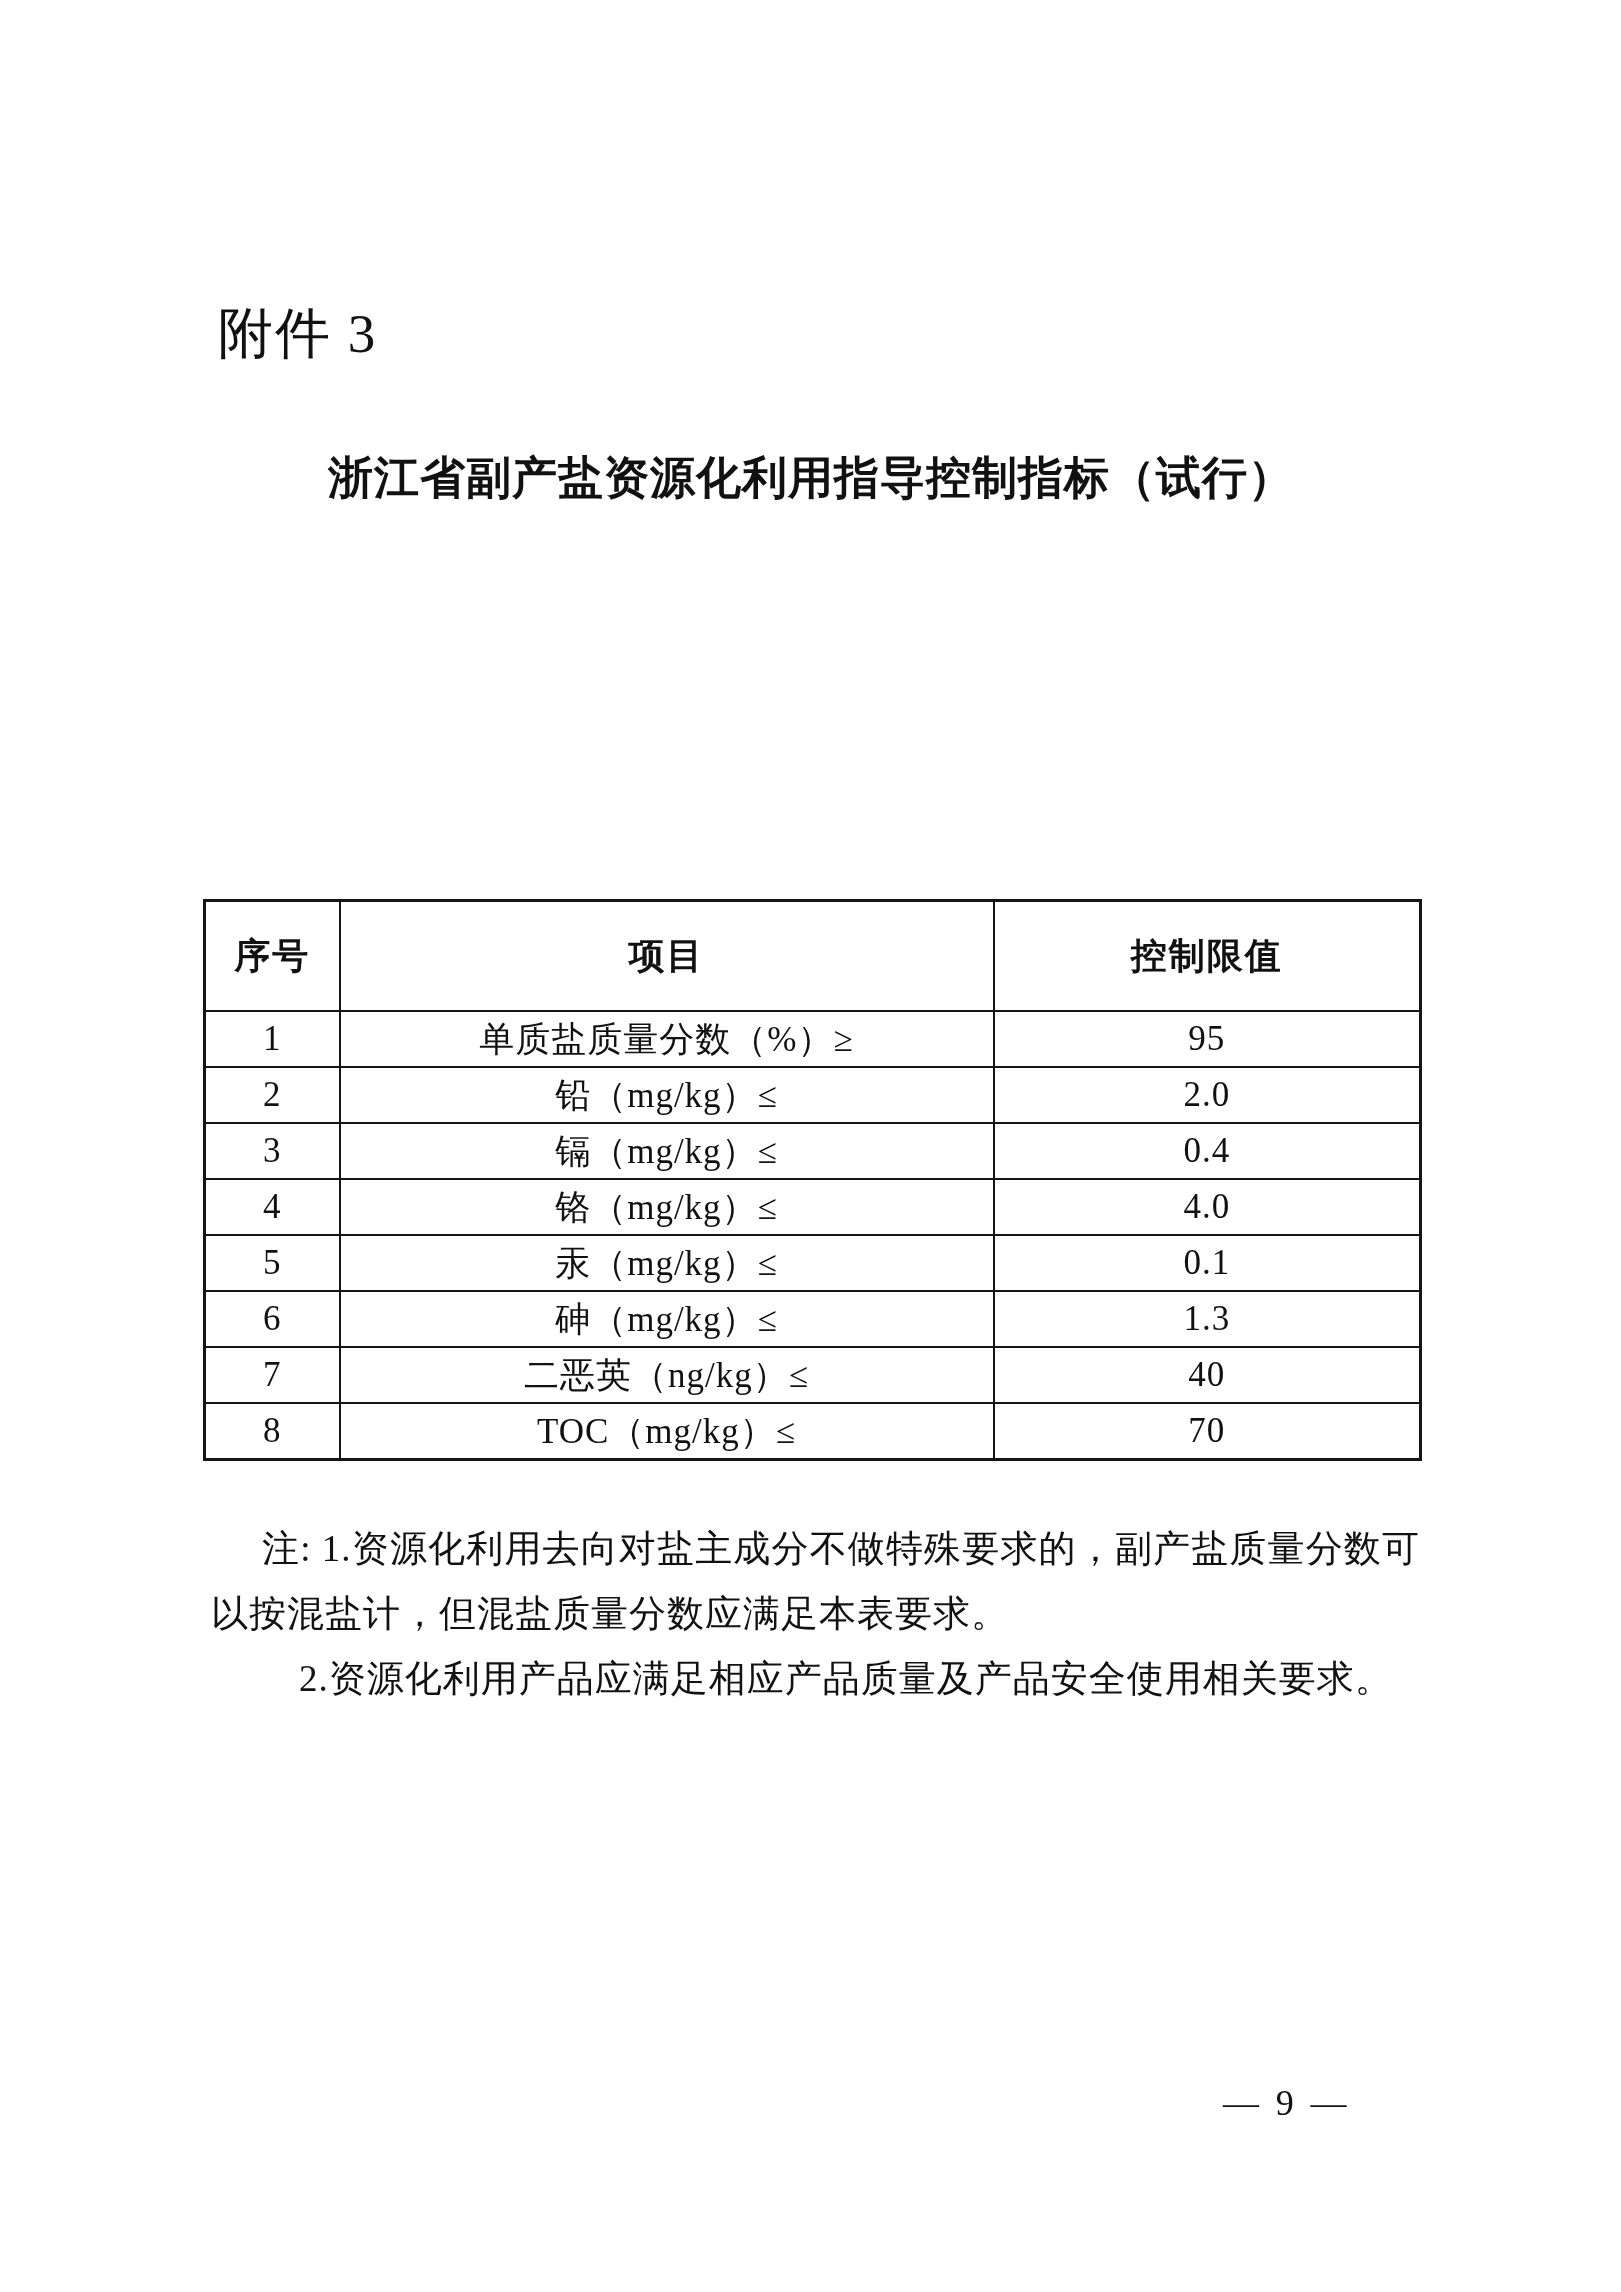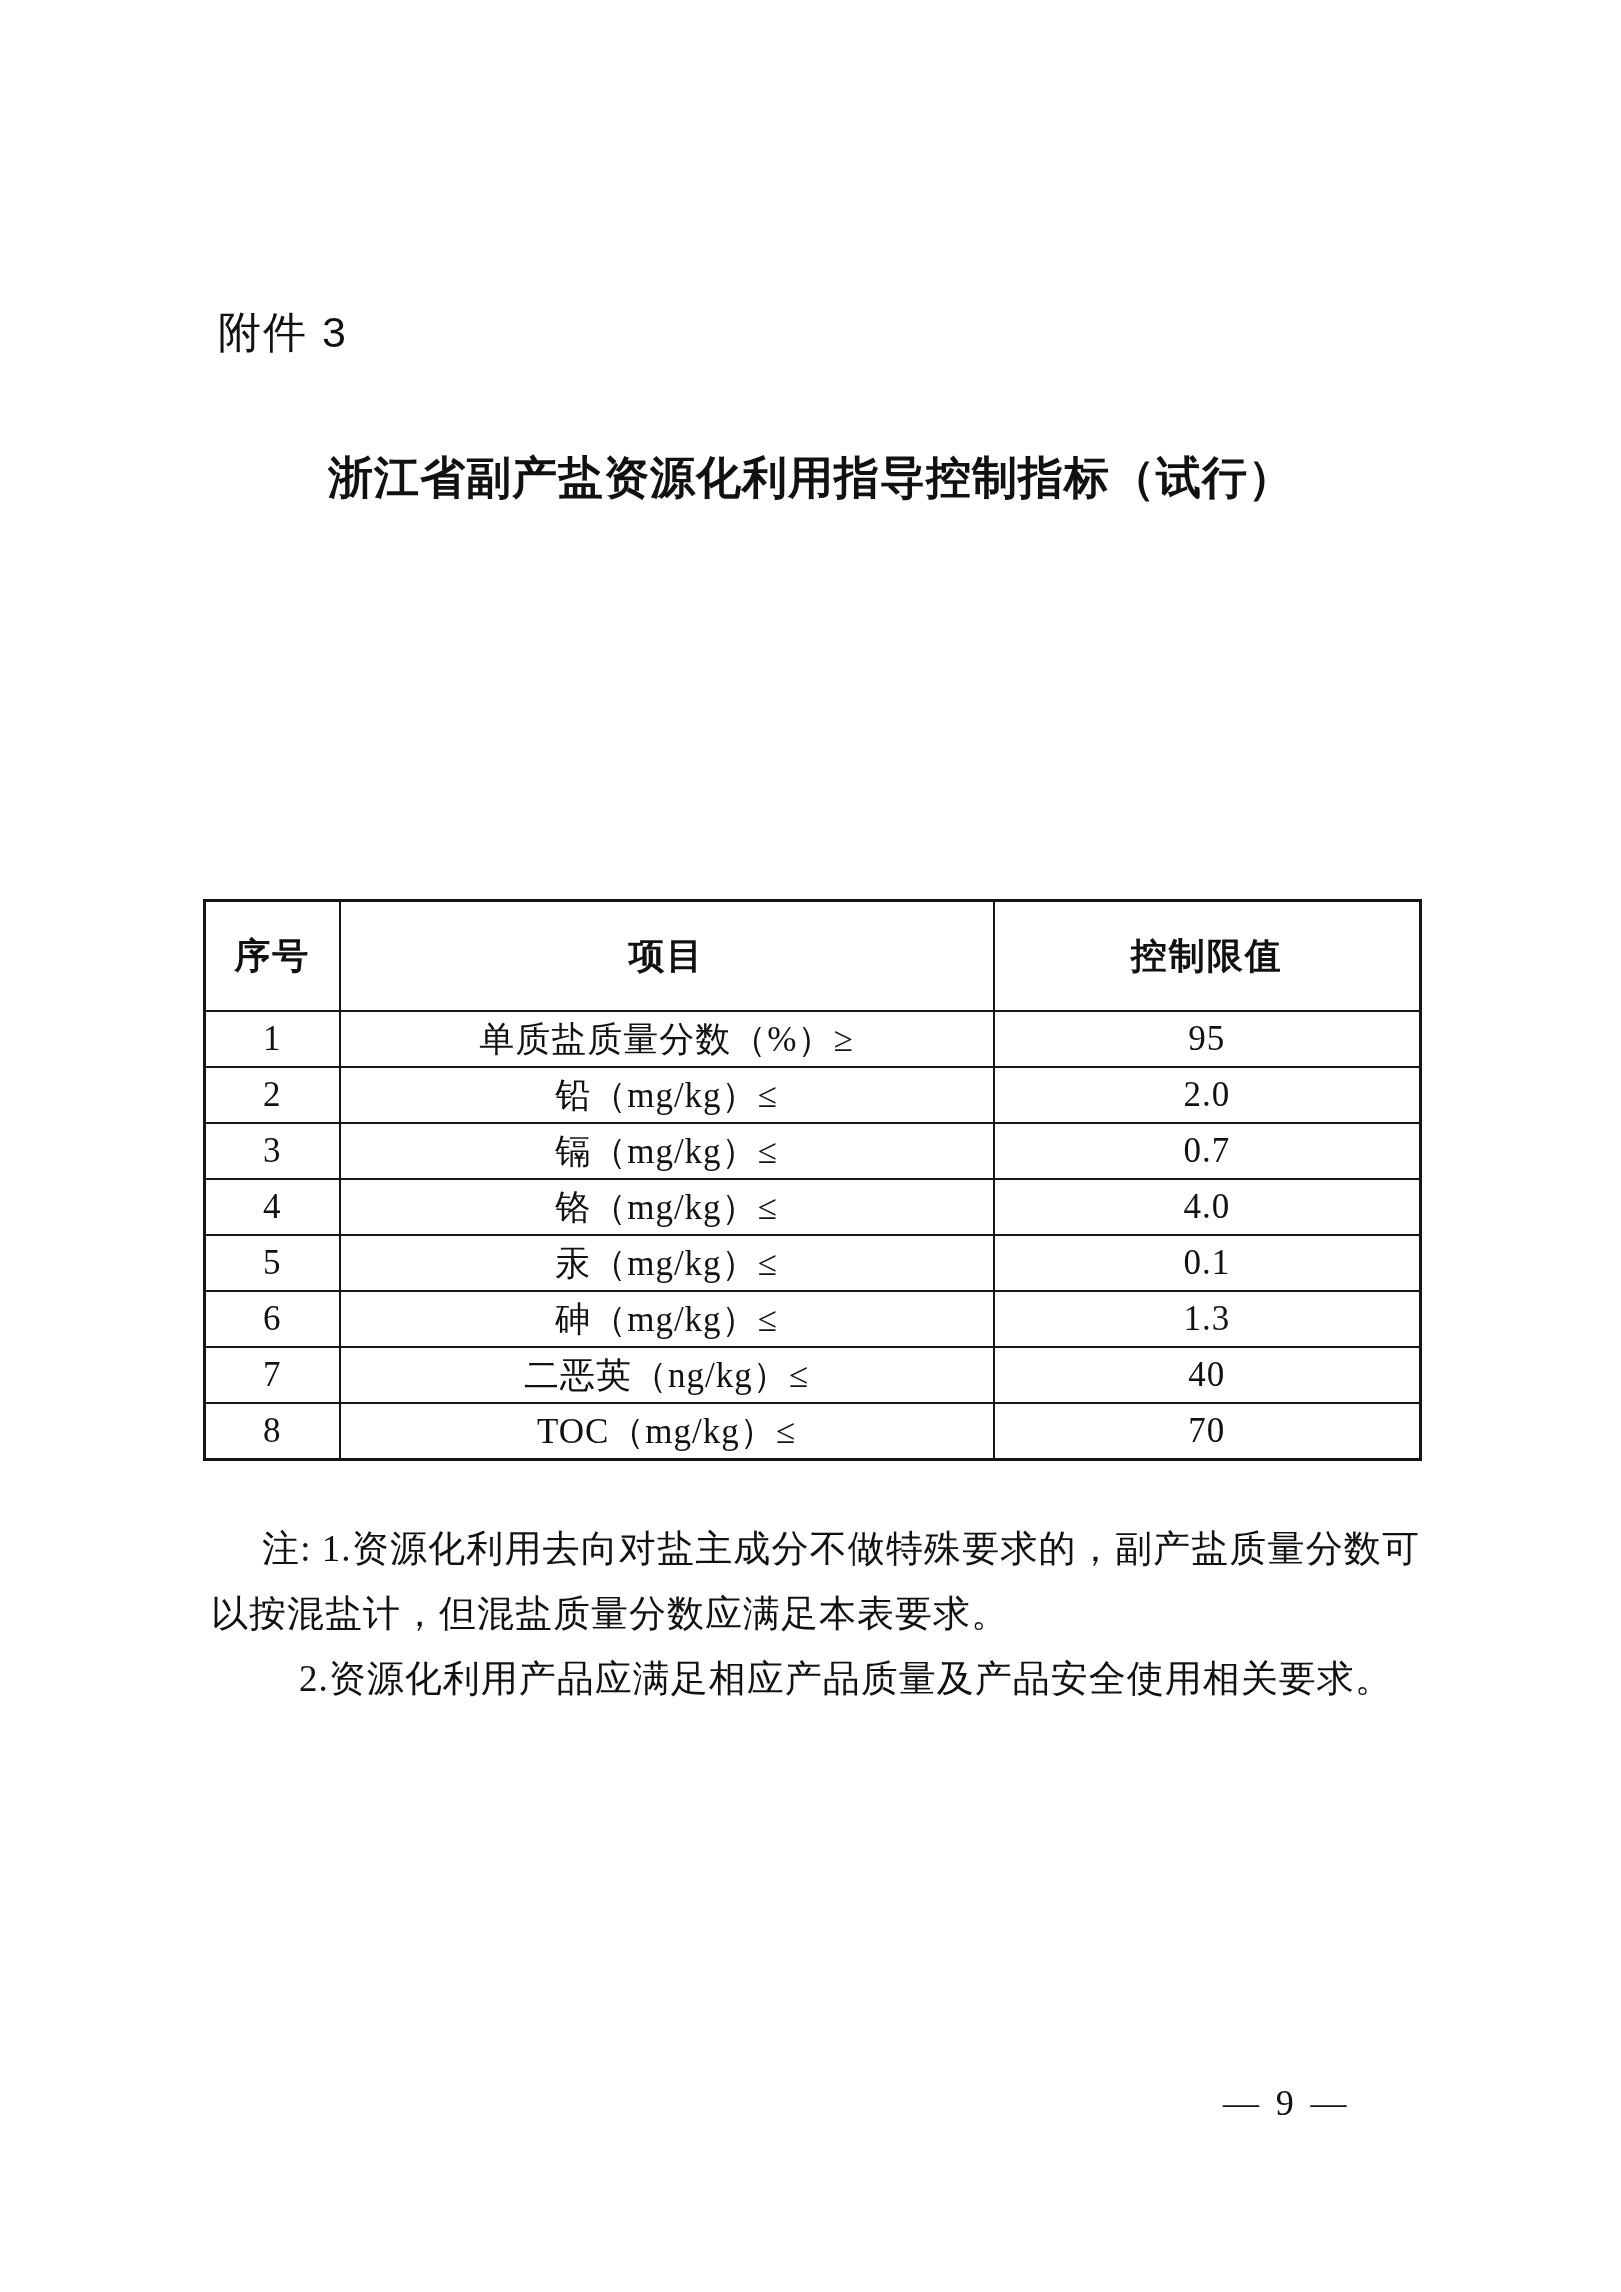--- a/index.html
+++ b/index.html
@@ -14,23 +14,23 @@
     margin: 0 auto;
     background: #ffffff;
     outline: 1px solid #d8d8d8;
     color: #111111;
     font-family: "Liberation Serif", "DejaVu Serif", serif;
     overflow: hidden;
   }
   .attachment-label {
     position: absolute;
     left: 218px;
-    top: 304px;
-    font-size: 43px;
-    font-family: Liberation Sans, sans-serif;
+    top: 297px;
+    font-size: 55px;
+    font-family: Liberation Serif, serif;
     font-weight: 500;
     letter-spacing: 2px;
     white-space: nowrap;
   }
   .doc-title {
     position: absolute;
     left: 203px;
     top: 418px;
     width: 1216px;
     text-align: center;
@@ -138,21 +138,21 @@
         <td>95</td>
       </tr>
       <tr>
         <td>2</td>
         <td>铅（mg/kg）≤</td>
         <td>2.0</td>
       </tr>
       <tr>
         <td>3</td>
         <td>镉（mg/kg）≤</td>
-        <td>0.7</td>
+        <td>0.4</td>
       </tr>
       <tr>
         <td>4</td>
         <td>铬（mg/kg）≤</td>
         <td>4.0</td>
       </tr>
       <tr>
         <td>5</td>
         <td>汞（mg/kg）≤</td>
         <td>0.1</td>

